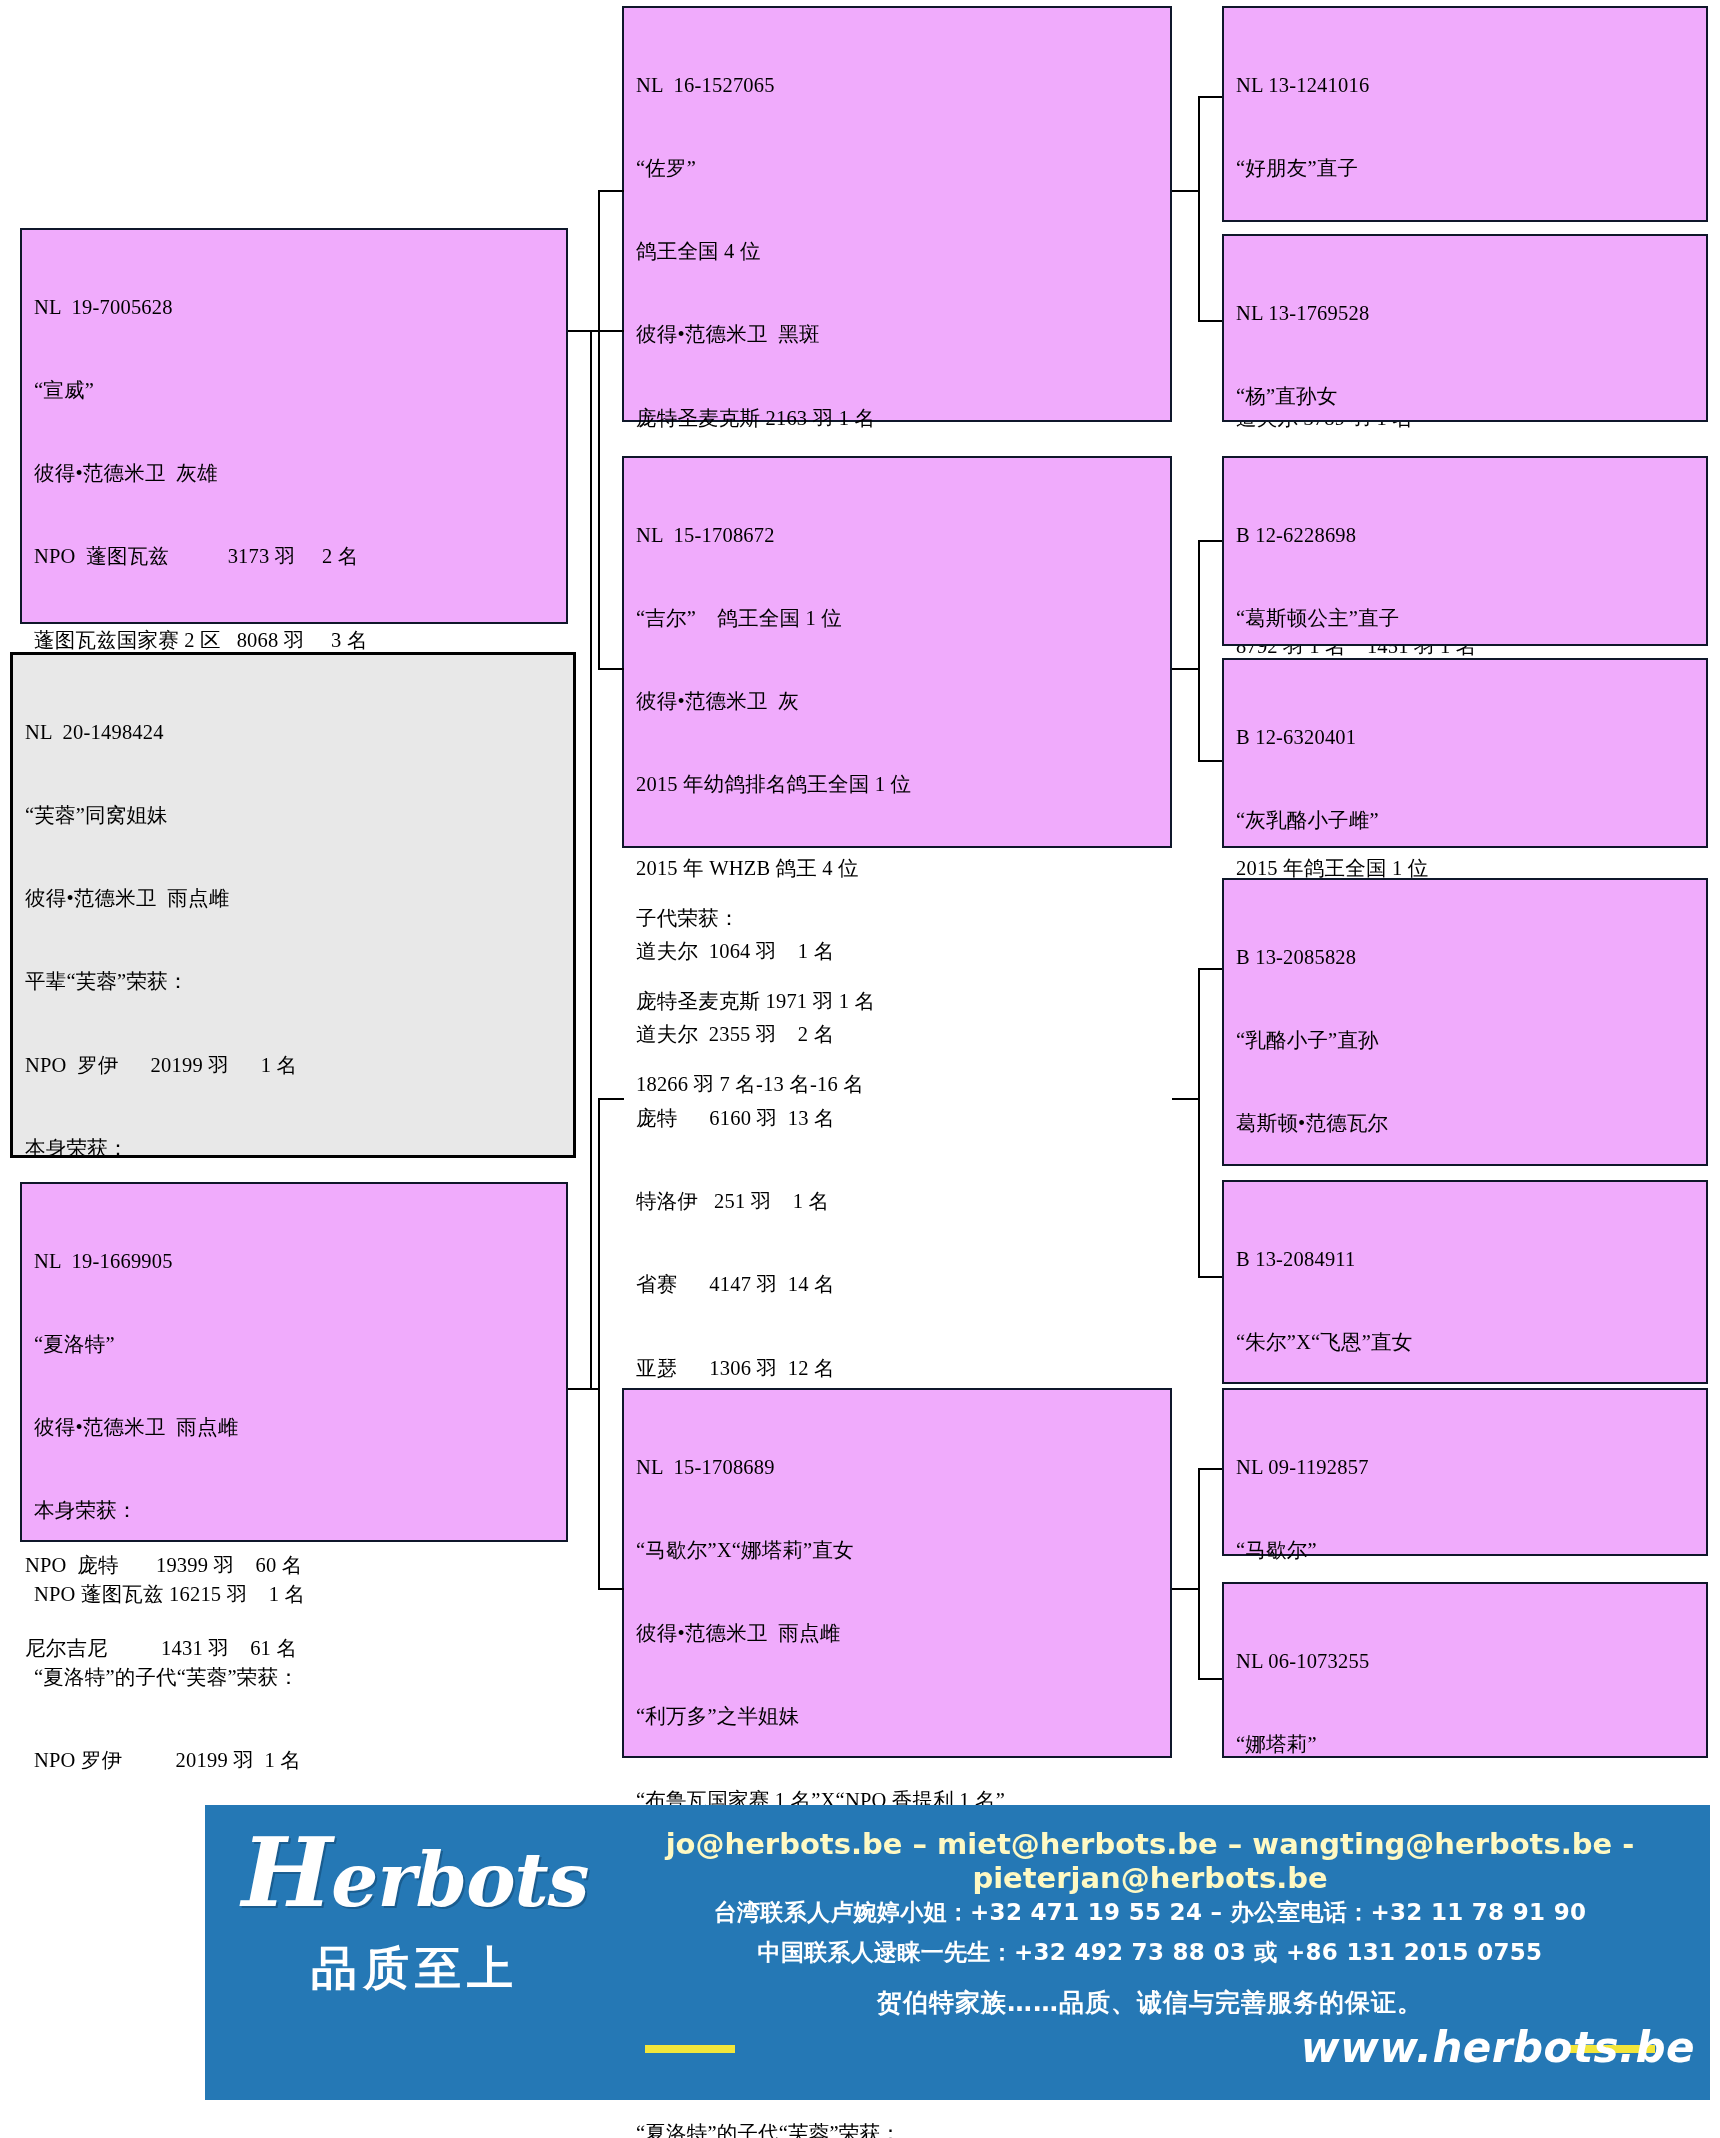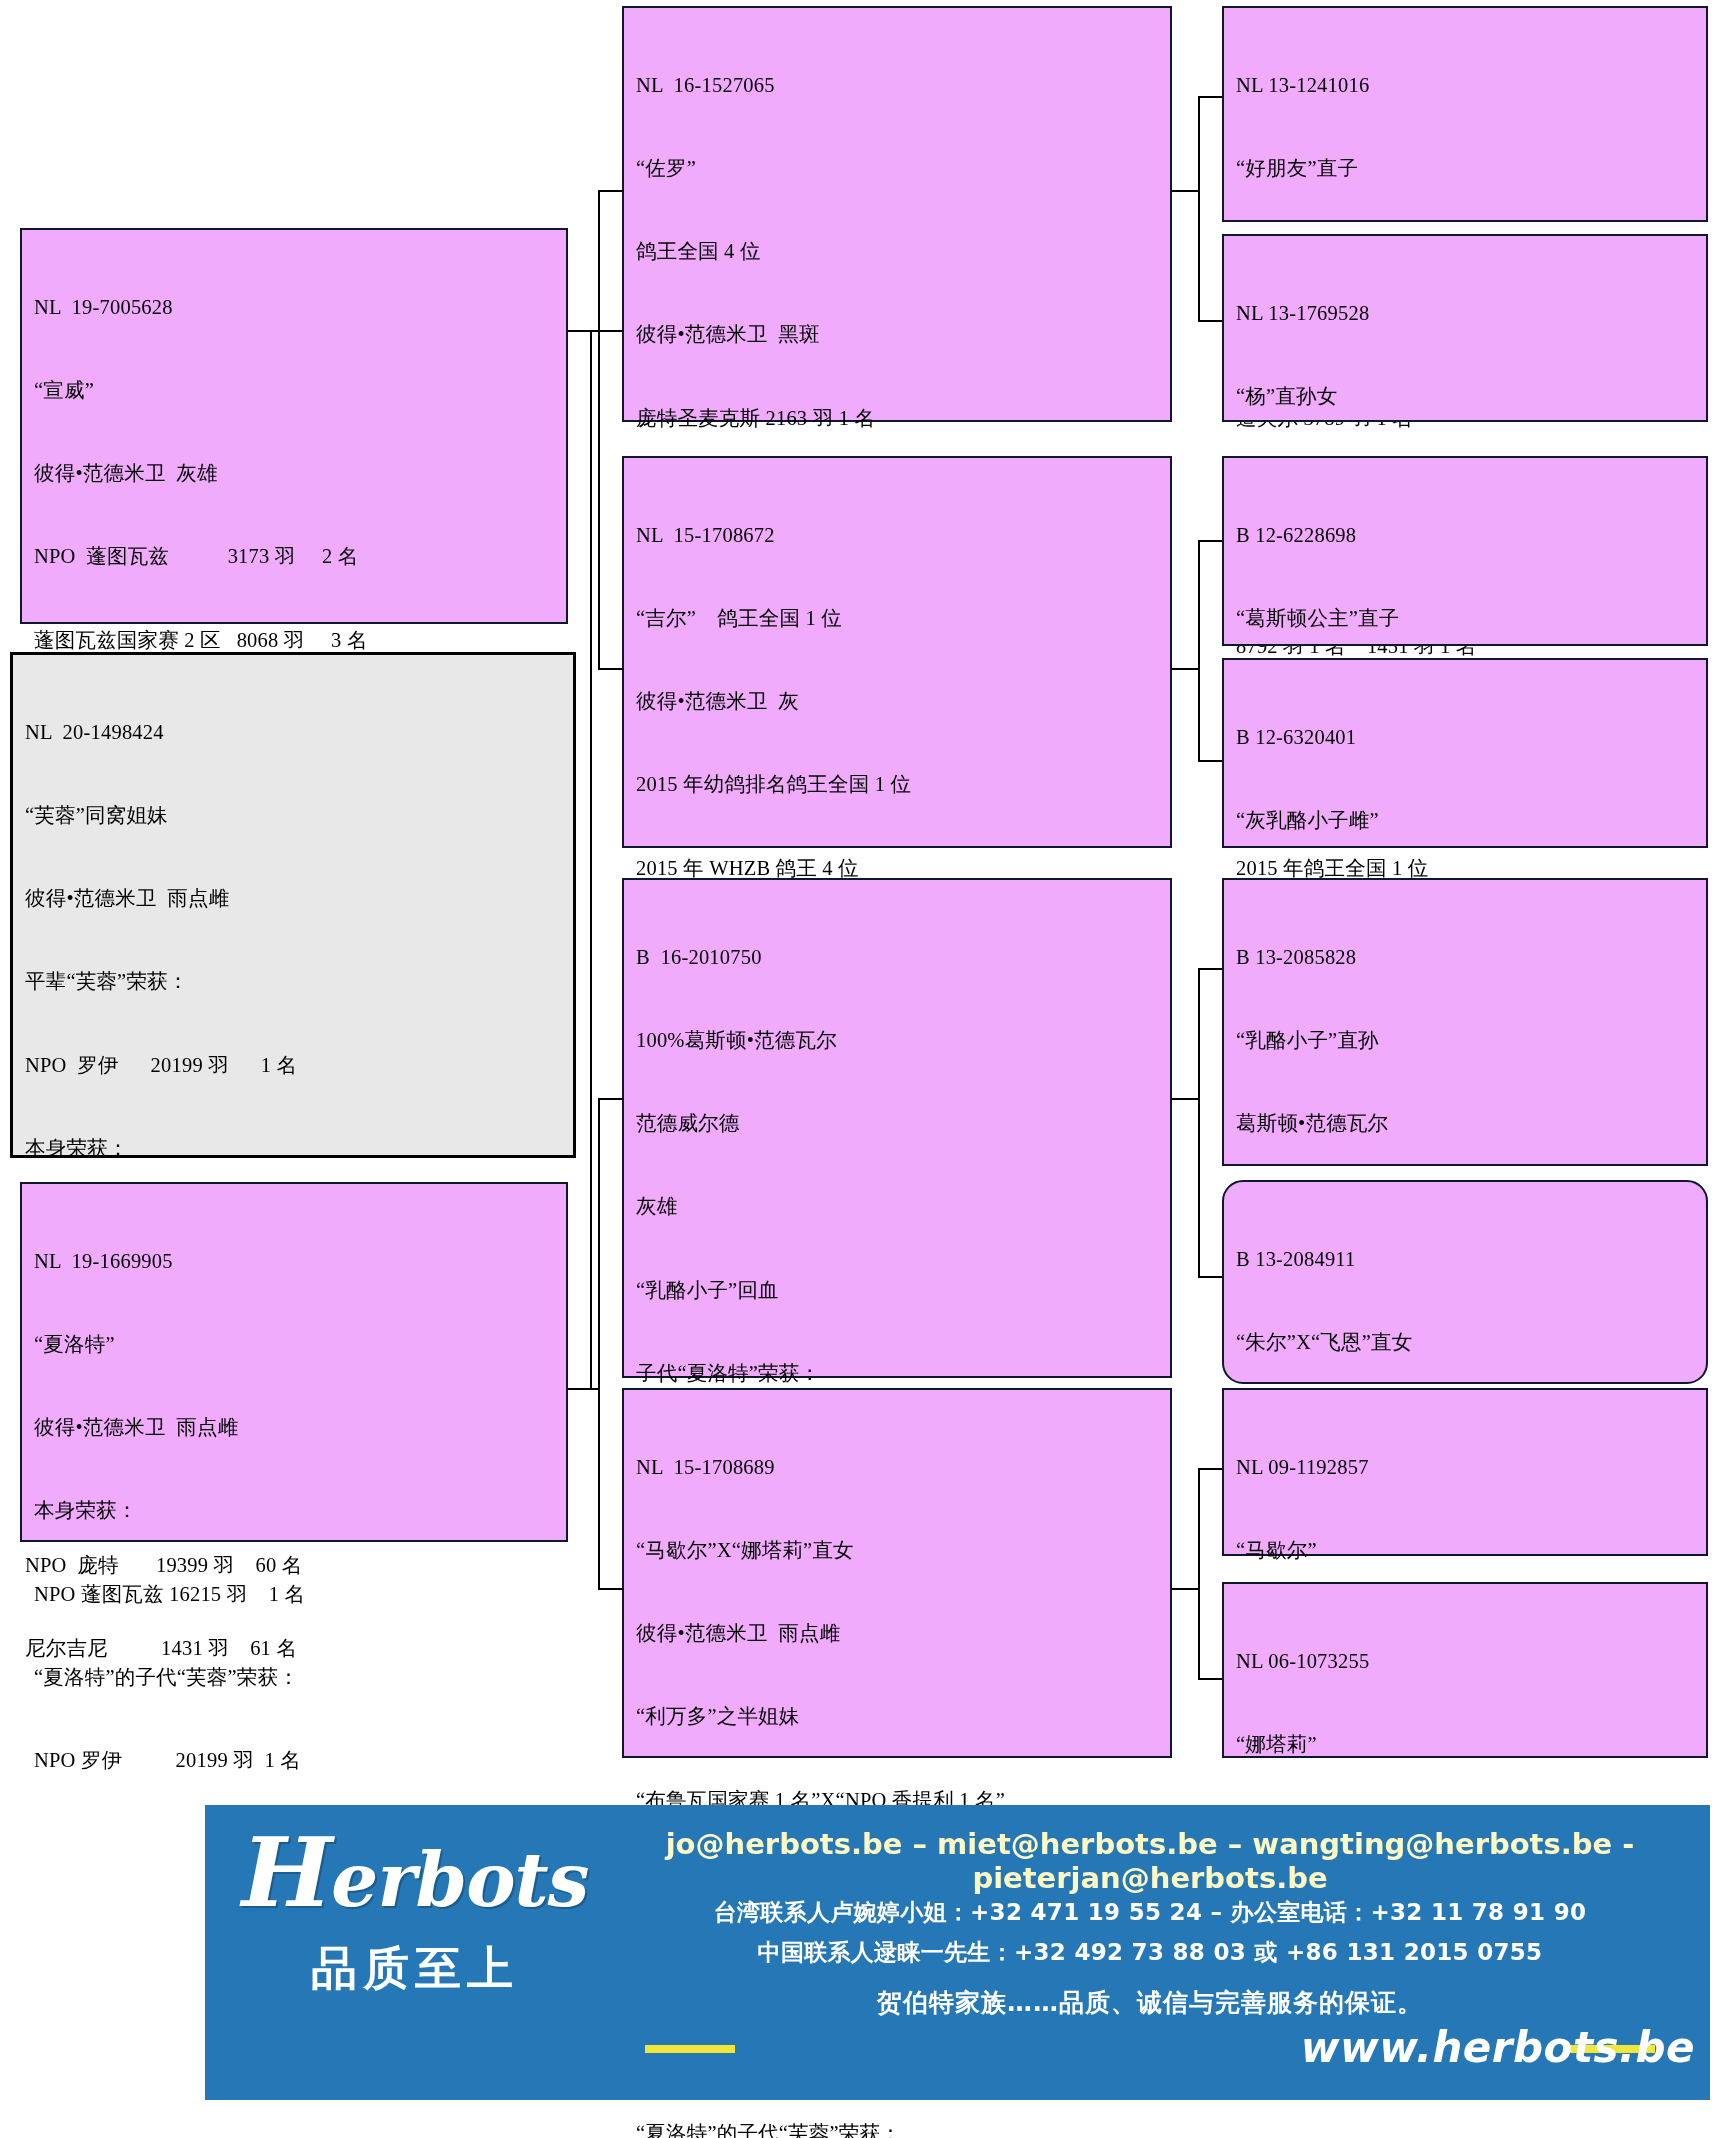--- a/index.html
+++ b/index.html
@@ -203,31 +203,20 @@
     <span class="ln">2015 年 WHZB 鸽王 4 位</span>
     <span class="ln">道夫尔  1064 羽    1 名</span>
     <span class="ln">道夫尔  2355 羽    2 名</span>
     <span class="ln">庞特      6160 羽  13 名</span>
     <span class="ln">特洛伊   251 羽    1 名</span>
     <span class="ln">省赛      4147 羽  14 名</span>
     <span class="ln">亚瑟      1306 羽  12 名</span>
     <span class="ln">南图      7763 羽  18 名</span>
   </div>
 
-  <div class="card" style="left:622px; top:878px; width:550px; height:500px;">
-    <span class="ln">B  16-2010750</span>
-    <span class="ln">100%葛斯顿•范德瓦尔</span>
-    <span class="ln">范德威尔德</span>
-    <span class="ln">灰雄</span>
-    <span class="ln">“乳酪小子”回血</span>
-    <span class="ln">子代“夏洛特”荣获：</span>
-    <span class="ln">NPO 蓬图瓦兹 16215 羽 1 名</span>
-    <span class="ln">“夏洛特”的子代“芙蓉”荣获：</span>
-    <span class="ln">NPO 罗伊         20199 羽  1 名</span>
-  </div>
 
   <div class="card" style="left:622px; top:1388px; width:550px; height:370px;">
     <span class="ln">NL  15-1708689</span>
     <span class="ln">“马歇尔”X“娜塔莉”直女</span>
     <span class="ln">彼得•范德米卫  雨点雌</span>
     <span class="ln">“利万多”之半姐妹</span>
     <span class="ln">“布鲁瓦国家赛 1 名”X“NPO 香提利 1 名”</span>
     <span class="ln">作出</span>
     <span class="ln">子代“夏洛特”荣获：</span>
     <span class="ln">NPO 蓬图瓦兹 16215 羽 1 名</span>
@@ -268,21 +257,21 @@
     <span class="ln">2015 年鸽王全国 1 位</span>
   </div>
 
   <div class="card" style="left:1222px; top:878px; width:486px; height:288px;">
     <span class="ln">B 13-2085828</span>
     <span class="ln">“乳酪小子”直孙</span>
     <span class="ln">葛斯顿•范德瓦尔</span>
     <span class="ln">灰</span>
   </div>
 
-  <div class="card" style="left:1222px; top:1180px; width:486px; height:204px;border-radius:21px;">
+  <div class="card" style="left:1222px; top:1180px; width:486px; height:204px;">
     <span class="ln">B 13-2084911</span>
     <span class="ln">“朱尔”X“飞恩”直女</span>
     <span class="ln">葛斯顿•范德瓦尔</span>
     <span class="ln">灰</span>
     <span class="ln">“罗尼”X“娥娜”直孙女</span>
   </div>
 
   <div class="card" style="left:1222px; top:1388px; width:486px; height:168px;">
     <span class="ln">NL 09-1192857</span>
     <span class="ln">“马歇尔”</span>

